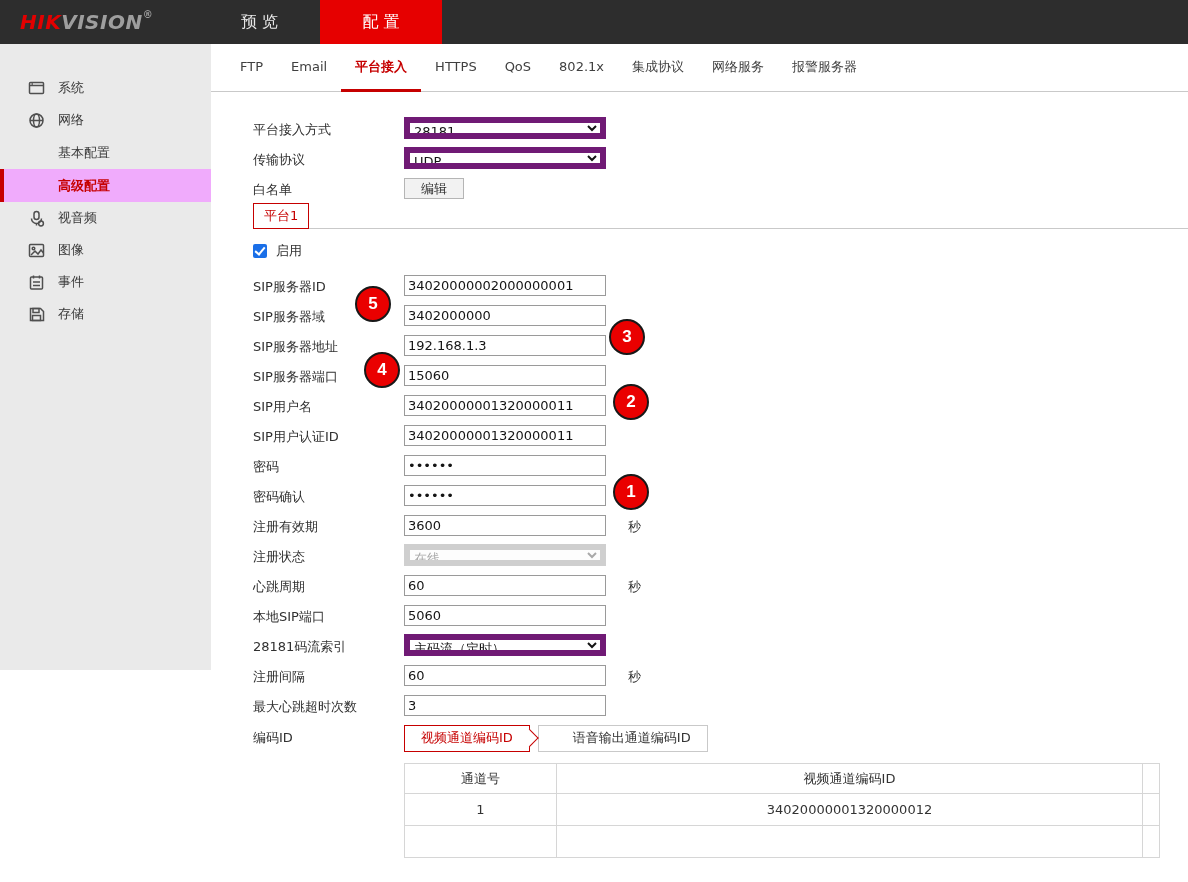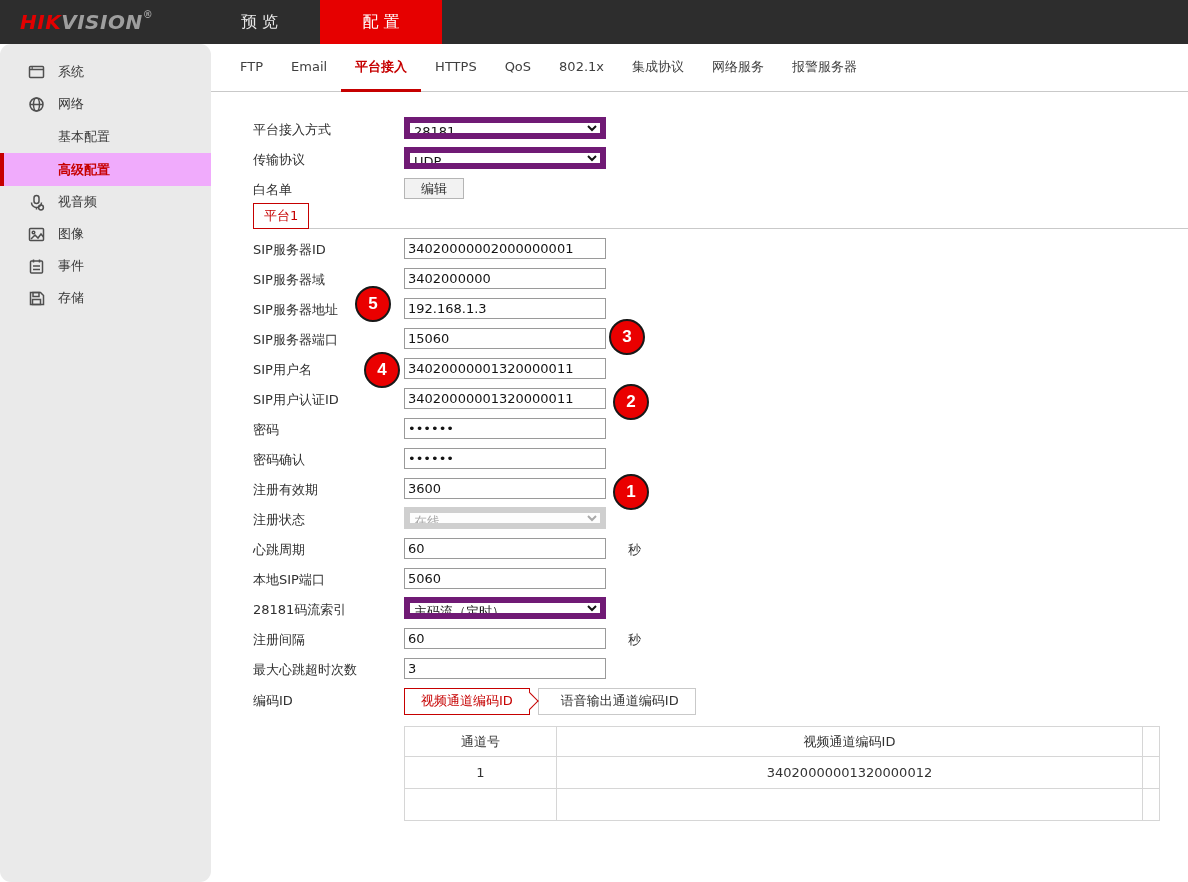--- a/index.html
+++ b/index.html
@@ -13,21 +13,21 @@
     font-style:italic; font-weight:bold; font-size:20px; letter-spacing:.5px; }
   .logo .hik { color:#e30000; }
   .logo .vision { color:#9e9e9e; }
   .logo .reg { color:#9e9e9e; font-size:10px; font-style:normal; align-self:flex-start; margin-top:9px; }
   .top-tabs { position:absolute; left:199px; top:0; height:44px; display:flex; }
   .top-tab { height:44px; line-height:44px; text-align:center; color:#e8e8e8; font-size:16px; cursor:pointer; }
   .top-tab.preview { width:121px; }
   .top-tab.config { width:122px; background:#e60000; color:#fff; }
 
   
-  .sidebar { position:absolute; left:0; top:44px; width:211px; height:838px; background:#eaeaea; padding-top:12px;border-radius:11px; }
+  .sidebar { position:absolute; left:0; top:44px; width:211px; height:626px; background:#eaeaea; padding-top:28px; }
   .side-item { height:32px; display:flex; align-items:center; padding-left:28px; font-size:13px; color:#3a3a3a; cursor:pointer; }
   .side-item .icon { width:17px; height:17px; margin-right:13px; display:inline-flex; }
   .side-item.sub { padding-left:58px; height:33px; }
   .side-item.active { background:#f0abfc; color:#c60000; font-weight:bold; border-left:4px solid #c60000; padding-left:54px; }
   .icon svg { width:17px; height:17px; stroke:#4f4f4f; fill:none; stroke-width:1.5; }
 
   
   .main { position:absolute; left:211px; top:44px; width:977px; height:838px; background:#fff; }
   .tabs-row { height:48px; border-bottom:1px solid #c9c9c9; display:flex; align-items:stretch; padding-left:15px; }
   .tab { display:flex; align-items:center; padding:0 14px; font-size:13px; color:#404040; cursor:pointer;
@@ -54,21 +54,21 @@
   .checkbox::after { content:""; position:absolute; left:4px; top:1px; width:4px; height:8px;
     border:solid #fff; border-width:0 2px 2px 0; transform:rotate(40deg); }
   .enable-lbl { font-size:13px; color:#303030; }
 
   .enc-row { margin-top:4px; height:36px; display:flex; align-items:center; }
   .enc-tabs { display:flex; align-items:center; }
   .enc-tab { height:27px; display:flex; align-items:center; padding:0 16px; font-size:13px; cursor:pointer; }
   .enc-tab.active { border:1px solid #c60000; color:#c60000; position:relative; background:#fff; z-index:2; }
   .enc-tab.active::after { content:""; position:absolute; right:-7px; top:50%; width:12px; height:12px;
     transform:translateY(-50%) rotate(45deg); border-top:1px solid #c60000; border-right:1px solid #c60000; background:#fff; }
-  .enc-tab.plain { border:1px solid #c9c9c9; color:#333; margin-left:8px; padding-left:22px; z-index:1; }
+  .enc-tab.plain { border:1px solid #c9c9c9; color:#333; margin-left:8px; padding-left:34px; z-index:1; }
 
   table.enc-table { border-collapse:collapse; table-layout:fixed; width:755px; margin:7px 0 0 151px; }
   .enc-table th, .enc-table td { border:1px solid #d6d6d6; text-align:center; font-weight:normal;
     font-size:13px; color:#333; overflow:hidden; white-space:nowrap; }
   .enc-table th { height:30px; }
   .enc-table td { height:32px; }
   .col-ch { width:152px; } .col-id { width:586px; } .col-x { width:17px; }
 
   
   .badge { position:absolute; width:36px; height:36px; border-radius:50%; background:#ea0000; border:2px solid #181818;
@@ -194,20 +194,24 @@
 
     <div class="row">
       <span class="lbl">白名单</span>
       <button class="btn">编辑</button>
     </div>
 
     <div class="platform-row">
       <div class="platform-tab">平台1</div>
     </div>
 
+    <div class="enable-row">
+      <span class="checkbox"></span>
+      <span class="enable-lbl">启用</span>
+    </div>
 
 
     <div class="row">
       <span class="lbl">SIP服务器ID</span>
       <input type="text" class="ctl" value="34020000002000000001" style="">
     </div>
 
     <div class="row">
       <span class="lbl">SIP服务器域</span>
       <input type="text" class="ctl" value="3402000000" style="">

